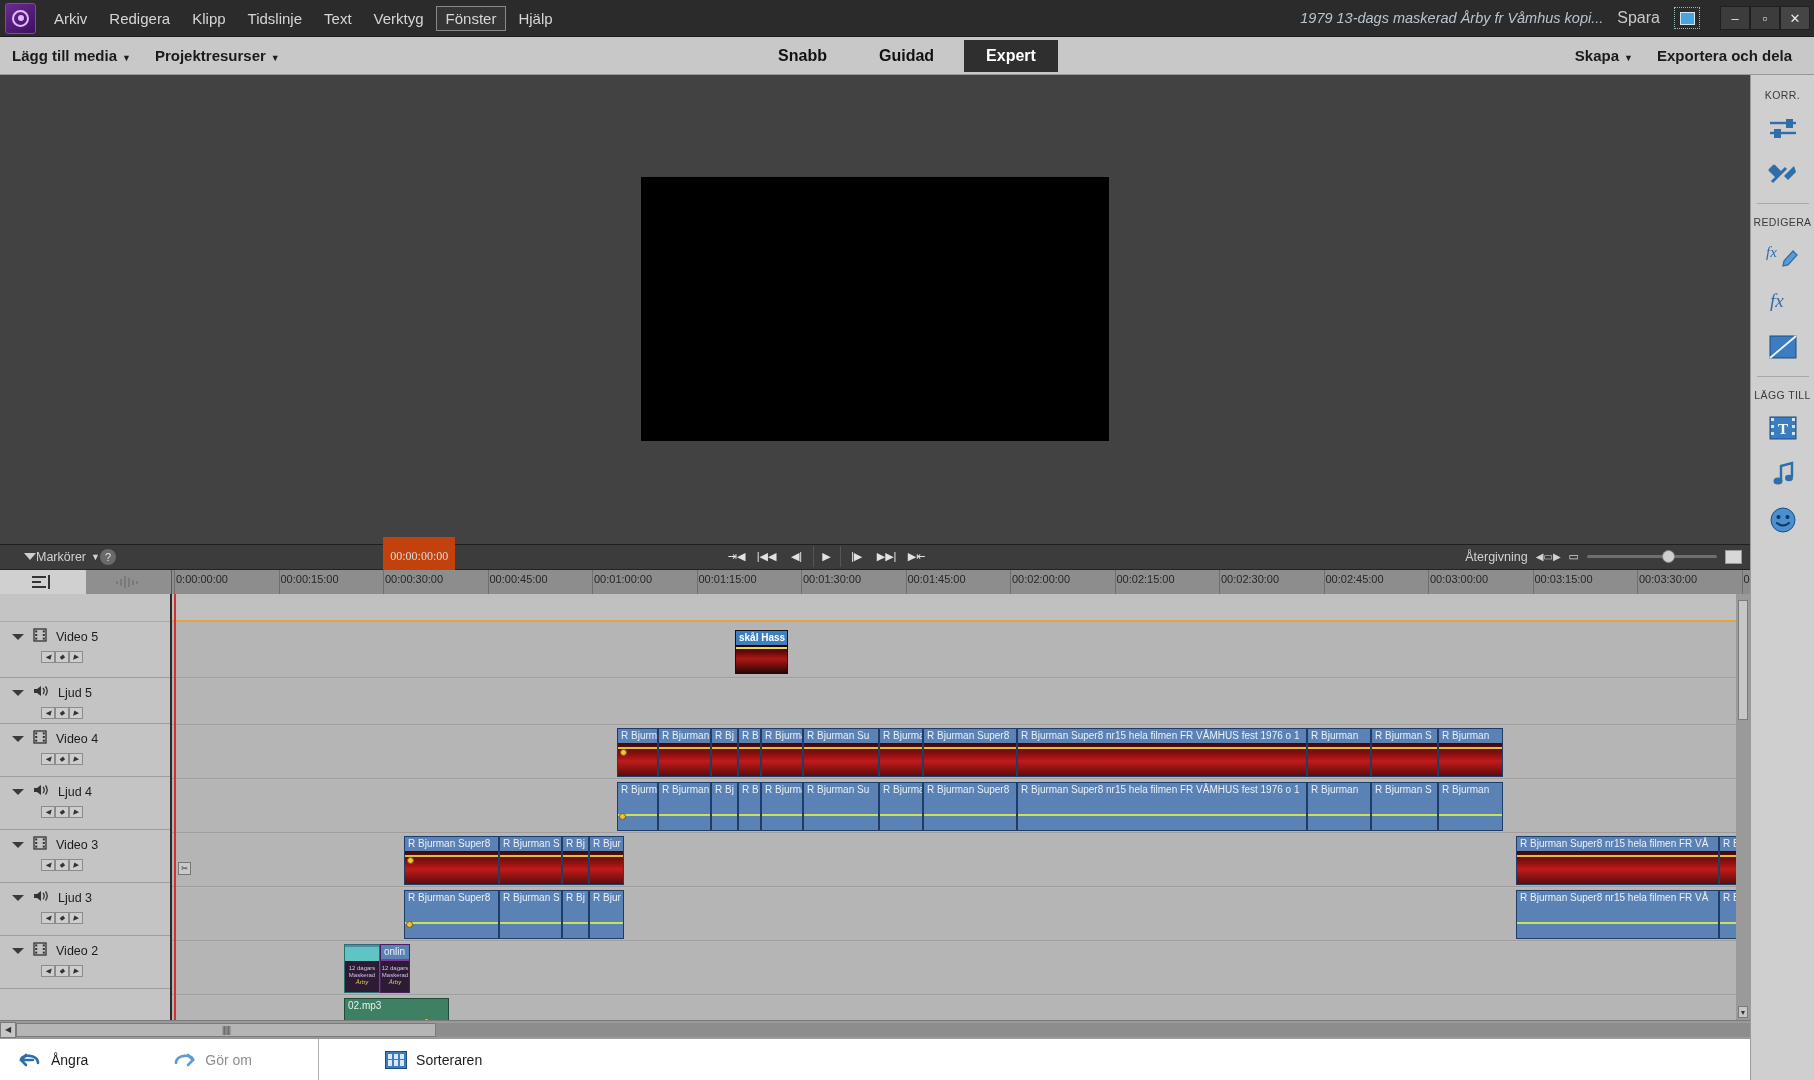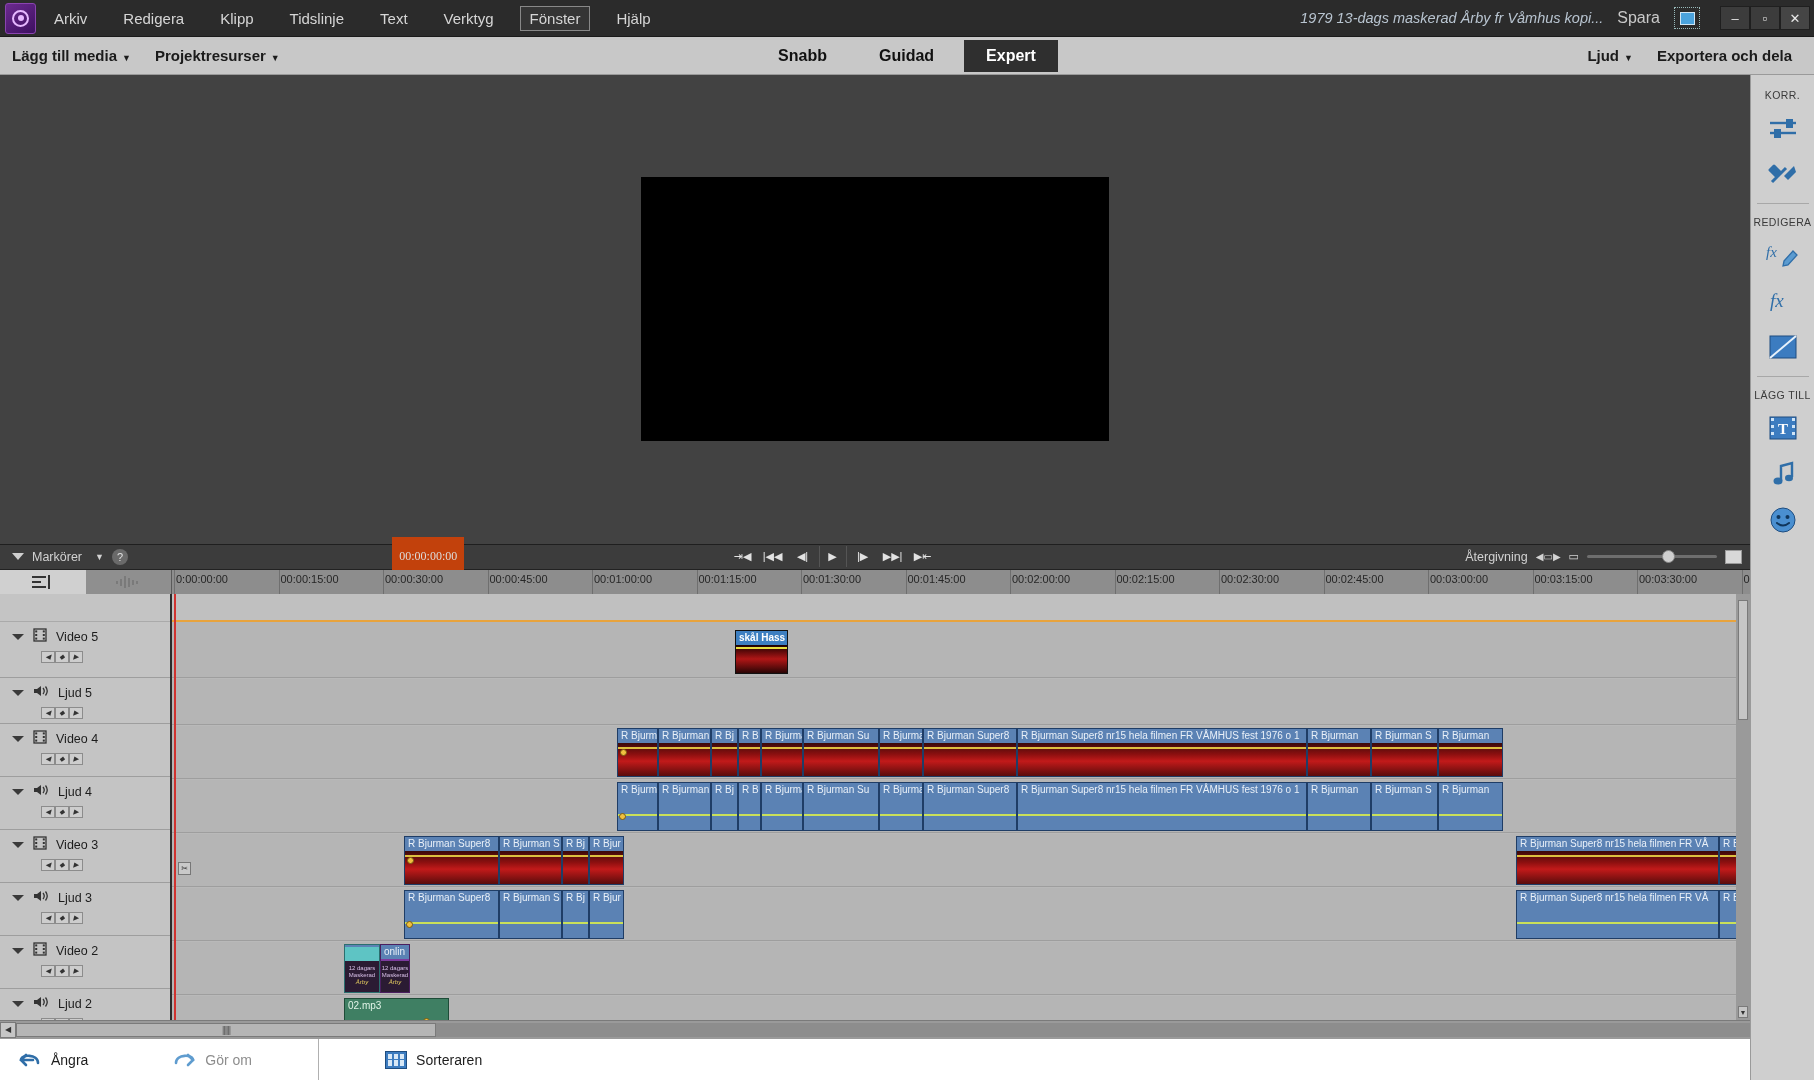--- a/index.html
+++ b/index.html
@@ -8,21 +8,21 @@
 
   
   .titlebar { height:37px; background:#2b2b2b; display:flex; align-items:center;
     border-bottom:1px solid #1a1a1a; position:relative; }
   .logo { width:31px; height:31px; margin:0 8px 0 5px; border-radius:3px;
     background:linear-gradient(145deg,#6b2a8f,#3d1060); display:flex;
     align-items:center; justify-content:center; border:1px solid #8a44b0; }
   .logo .ring { width:17px; height:17px; border-radius:50%; border:2px solid #e6b8ff;
     display:flex; align-items:center; justify-content:center; }
   .logo .dot { width:6px; height:6px; border-radius:50%; background:#e6b8ff; }
-  .menu { display:flex; align-items:center; gap:16px; }
+  .menu { display:flex; align-items:center; gap:2px; }
   .menu span { color:#d6d6d6; font-size:15px; padding:4px 10px; white-space:nowrap; }
   .menu span.active { border:1px solid #888; background:#353535; padding:3px 9px; }
   .title-right { margin-left:auto; display:flex; align-items:center; gap:14px; padding-right:4px; }
   .proj-title { color:#b8c4d0; font-size:14.5px; font-style:italic; }
   .spara { color:#c9c9c9; font-size:16px; }
   .mon-icon { width:26px; height:22px; border:1px dotted #9bb; display:flex;
     align-items:center; justify-content:center; }
   .mon-icon i { display:block; width:15px; height:13px; background:#4aa3dd;
     border:1px solid #cfe6f5; }
   .wbtns { display:flex; margin-left:6px; }
@@ -52,21 +52,21 @@
   .rail-ico { width:40px; height:40px; display:flex; align-items:center; justify-content:center; margin:3px 0; }
 
   
   .monitor { flex:1; background:#424242; display:flex; align-items:center;
     justify-content:center; border-bottom:1px solid #1f1f1f; min-height:0; }
   .screen { width:468px; height:264px; background:#000; }
 
   
   .mtoolbar { height:25px; background:#3c3c3c; display:flex; align-items:center;
     border-bottom:1px solid #222; font-size:12.5px; color:#d2d2d2; }
-  .mt-left { display:flex; align-items:center; gap:8px; padding-left:12px; }
+  .mt-left { display:flex; align-items:center; padding-left:24px; }
   .tri-d { width:0;height:0;border-left:6px solid transparent;border-right:6px solid transparent;
     border-top:7px solid #cfcfcf; }
   .qmark { width:16px;height:16px;border-radius:50%;background:#6a6a6a;color:#e0e0e0;
     font-size:11px; display:flex;align-items:center;justify-content:center; }
   .tc { background:#c2410c; color:#dcdcdc; font-size:12px; padding:12px 7px;
     font-family:Liberation Serif, serif; margin-left:auto; }
   .transport { display:flex; align-items:center; gap:2px; margin:0 auto; }
   .tbtn { width:28px; height:21px; display:flex; align-items:center; justify-content:center;
     color:#e2e2e2; font-size:11px; }
   .tbtn.play { border-left:1px solid #555; border-right:1px solid #555; }
@@ -198,21 +198,21 @@
   <div class="abtn">
     <span>Projektresurser</span><span class="caret">▼</span>
   </div>
   <div class="modetabs">
     <div class="mtab">Snabb</div>
     <div class="mtab">Guidad</div>
     <div class="mtab sel">Expert</div>
   </div>
   <div class="ab-right">
     <div class="abtn">
-      <span>Ljud</span><span class="caret">▼</span>
+      <span>Skapa</span><span class="caret">▼</span>
     </div>
     <div class="abtn">Exportera och dela</div>
   </div>
 </div>
 
 <div class="body">
   <div class="main">
 
     <div class="monitor">
       <div class="screen"></div>
@@ -483,36 +483,20 @@
                   <i>◀</i>
                 </div>
                 <div class="kb">
                   <i>◆</i>
                 </div>
                 <div class="kb">
                   <i>▶</i>
                 </div>
               </div>
             </div>
-            <div class="thead" style="height: 53px;">
-              <div class="thead-row">
-                <div class="tri-s"></div>
-                <span><svg width="16" height="14" viewBox="0 0 16 14">
-                    <path d="M1 5 H4 L8 2 V12 L4 9 H1 Z" fill="#333"></path>
-                    <path d="M10 4 Q12.5 7 10 10" stroke="#333" stroke-width="1.3" fill="none"></path>
-                    <path d="M12.5 2.5 Q16 7 12.5 11.5" stroke="#333" stroke-width="1.3" fill="none"></path>
-                  </svg></span>
-                <span class="thead-name">Ljud 2</span>
-              </div>
-              <div class="keybtns">
-                <div class="kb"></div>
-                <div class="kb"></div>
-                <div class="kb"></div>
-              </div>
-            </div>
           </div>
         <div class="lanes" id="lanes">
           <div class="topband"></div>
           <div class="cti" style="left: 2px; top: 0px; height: 100%;"></div>
         <div class="lane vid" style="position: absolute; left: 0px; right: 0px; top: 28px; height: 56px;"></div>
             <div class="lane aud" style="position: absolute; left: 0px; right: 0px; top: 85px; height: 46px;"></div>
             <div class="lane vid" style="position: absolute; left: 0px; right: 0px; top: 132px; height: 53px;"></div>
             <div class="lane aud" style="position: absolute; left: 0px; right: 0px; top: 186px; height: 53px;"></div>
             <div class="lane vid" style="position: absolute; left: 0px; right: 0px; top: 240px; height: 53px;"></div>
             <div class="lane aud" style="position: absolute; left: 0px; right: 0px; top: 294px; height: 53px;"></div>

